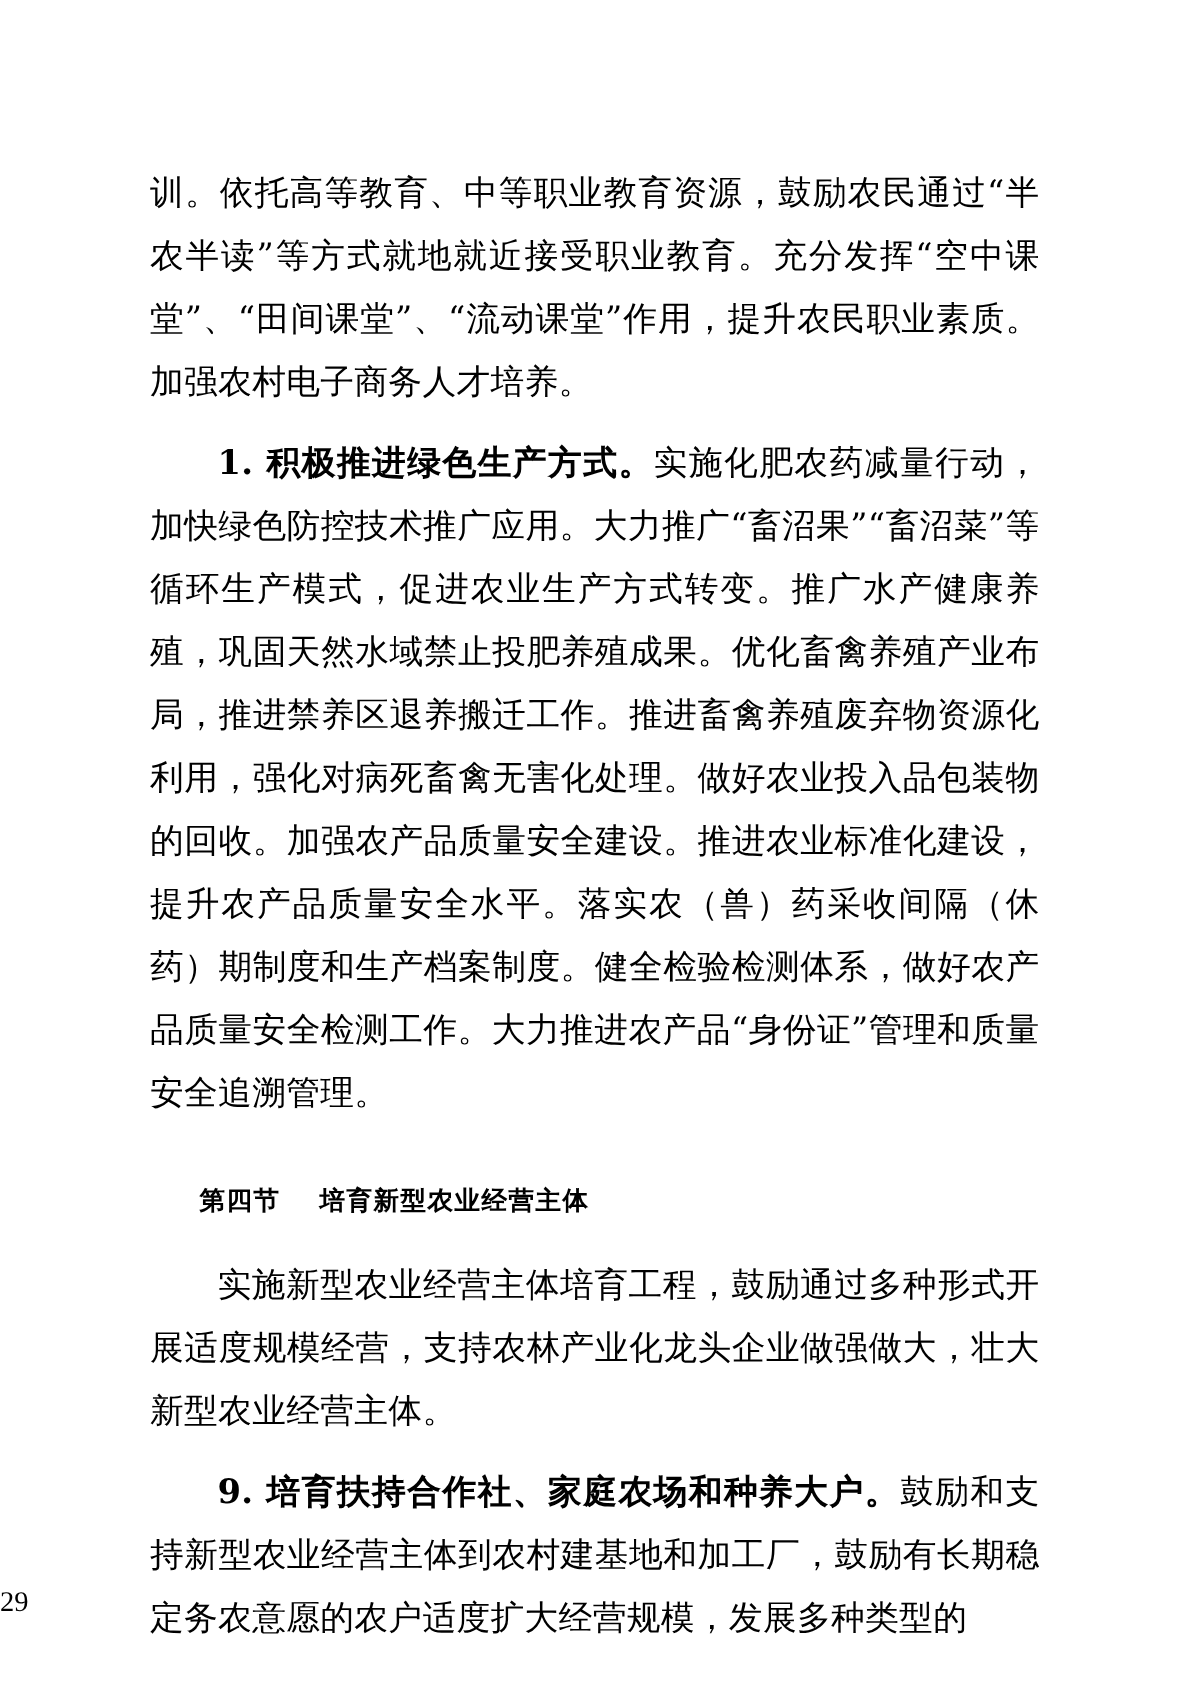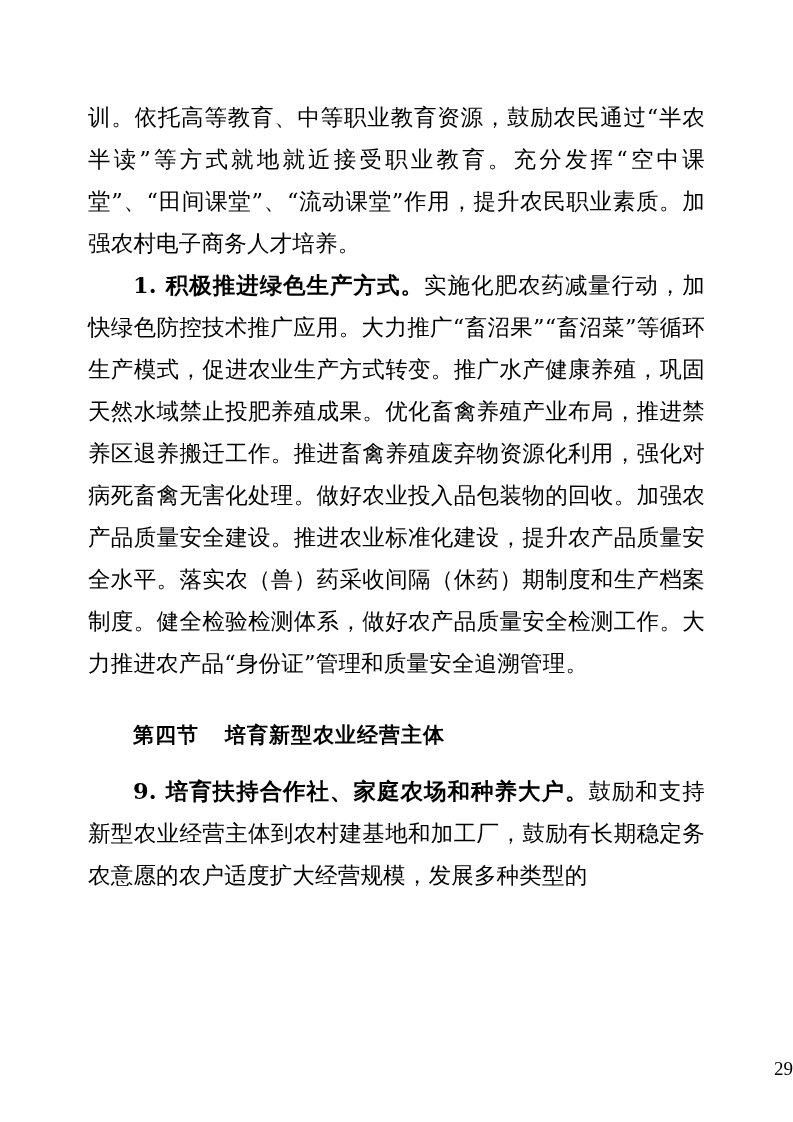--- a/index.html
+++ b/index.html
@@ -25,46 +25,46 @@
     padding: 96px 88px 60px 88px;
   }
   .body-text {
     font-size: 22.5px;
     line-height: 42px;
     text-align: justify;
     text-justify: inter-ideograph;
     letter-spacing: 0.2px;
   }
   p {
-    margin: 0;
+    margin: 12px;
   }
   .indent {
     text-indent: 45px;
   }
   .run-head {
     font-weight: bold;
   }
   .section-title {
     font-weight: bold;
-    font-size: 21px;
+    font-size: 17px;
     line-height: 42px;
     margin: 30px 0 14px 0;
     padding-left: 45px;
     letter-spacing: 1px;
   }
   .section-title .gap {
     display: inline-block;
     width: 26px;
   }
   .page-number {
     position: absolute;
     left: 0;
     right: 0;
     bottom: 42px;
-    text-align: right;
+    text-align: left;
     font-size: 19px;
     font-family: "Liberation Serif", serif;
   }
 </style>
 </head>
 <body>
 
 <div class="page">
 
   <div class="body-text">
@@ -74,20 +74,23 @@
     </p>
 
     <p class="indent">
       <span class="run-head">1. 积极推进绿色生产方式。</span><span>实施化肥农药减量行动，加快绿色防控技术推广应用。大力推广“畜沼果”“畜沼菜”等循环生产模式，促进农业生产方式转变。推广水产健康养殖，巩固天然水域禁止投肥养殖成果。优化畜禽养殖产业布局，推进禁养区退养搬迁工作。推进畜禽养殖废弃物资源化利用，强化对病死畜禽无害化处理。做好农业投入品包装物的回收。加强农产品质量安全建设。推进农业标准化建设，提升农产品质量安全水平。落实农（兽）药采收间隔（休药）期制度和生产档案制度。健全检验检测体系，做好农产品质量安全检测工作。大力推进农产品“身份证”管理和质量安全追溯管理。</span>
     </p>
 
     <p class="section-title">
       <span>第四节</span><span class="gap"></span><span>培育新型农业经营主体</span>
     </p>
 
+    <p class="indent">
+      <span>实施新型农业经营主体培育工程，鼓励通过多种形式开展适度规模经营，支持农林产业化龙头企业做强做大，壮大新型农业经营主体。</span>
+    </p>
 
     <p class="indent">
       <span class="run-head">9. 培育扶持合作社、家庭农场和种养大户。</span><span>鼓励和支持新型农业经营主体到农村建基地和加工厂，鼓励有长期稳定务农意愿的农户适度扩大经营规模，发展多种类型的</span>
     </p>
 
   </div>
 
   <div class="page-number">29</div>
 
 </div>

